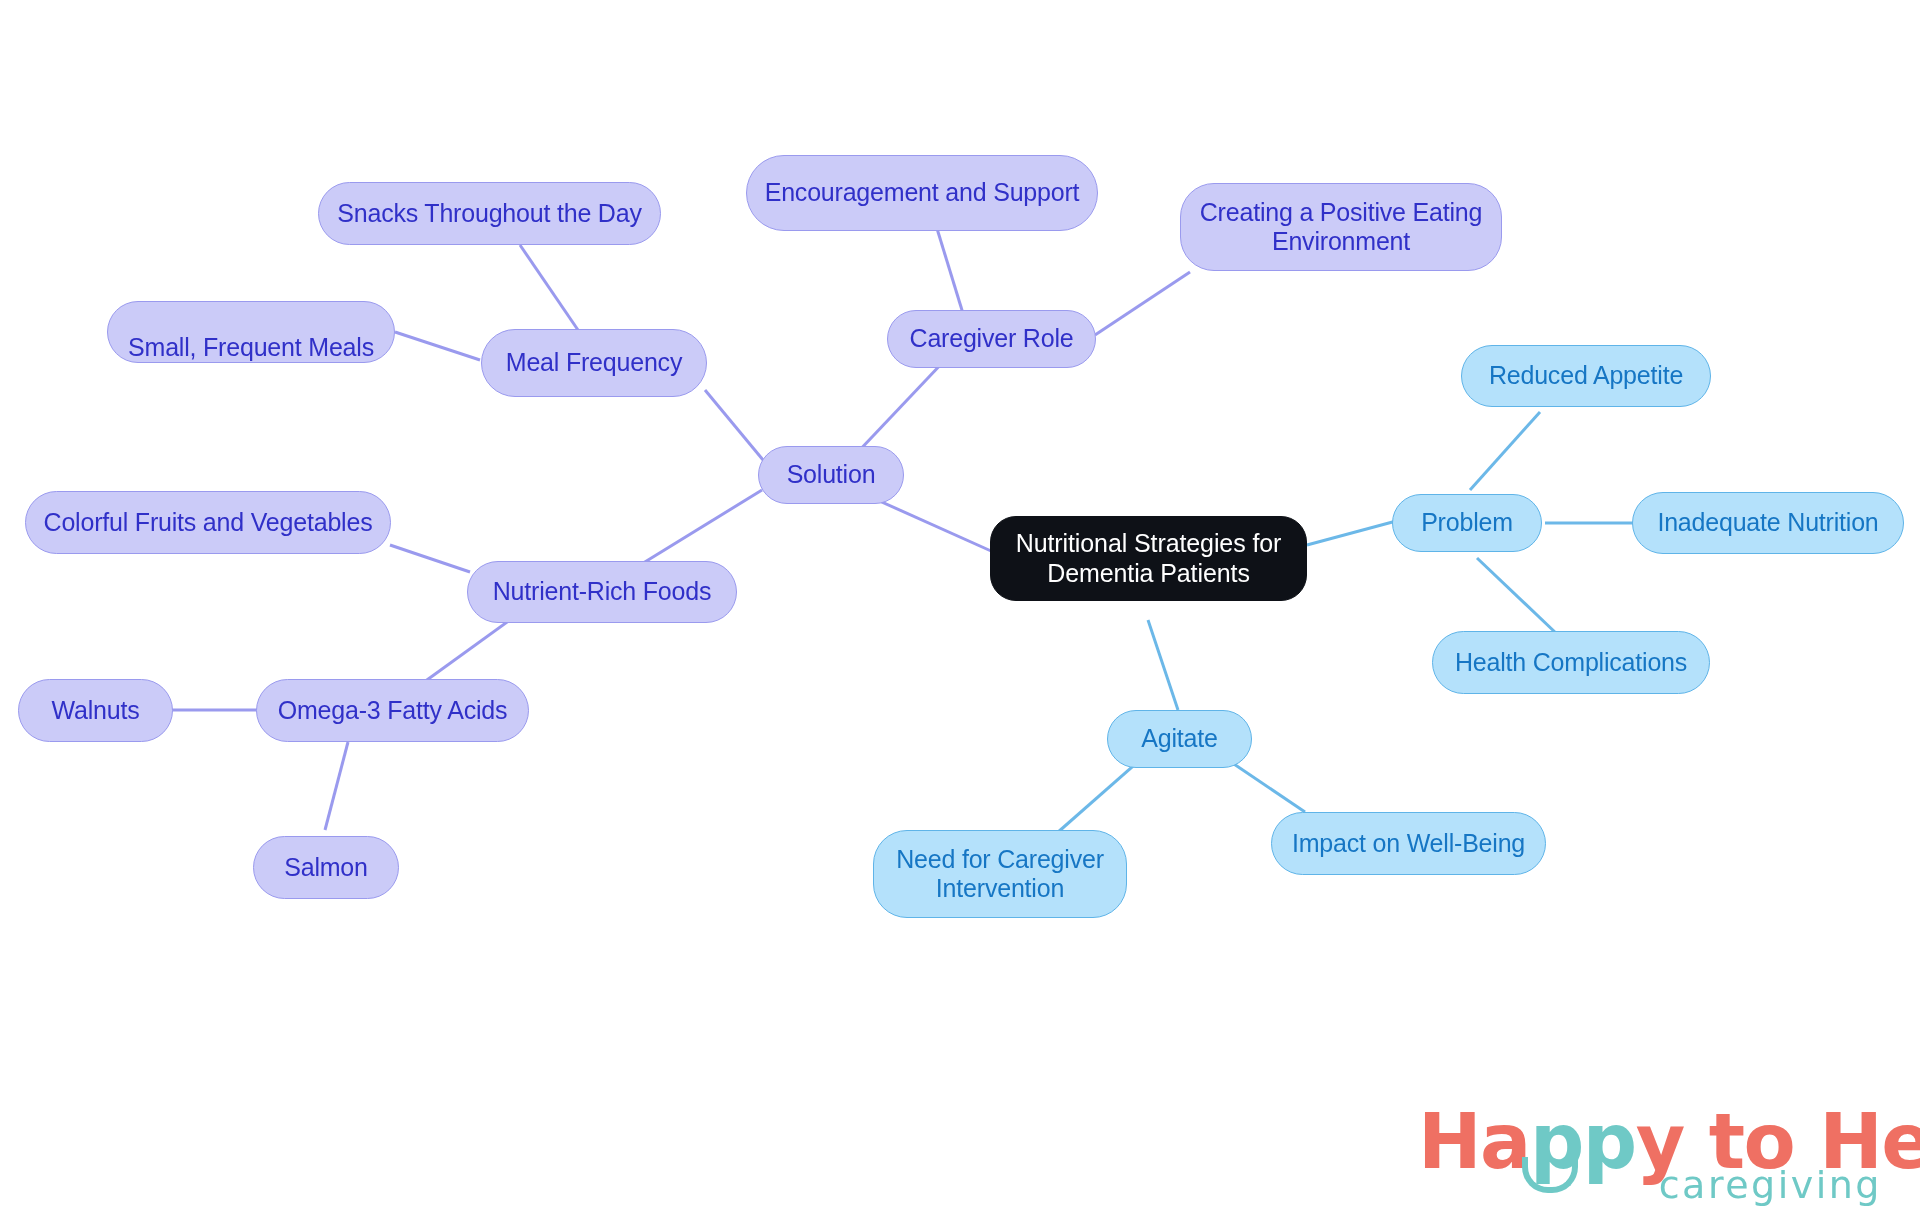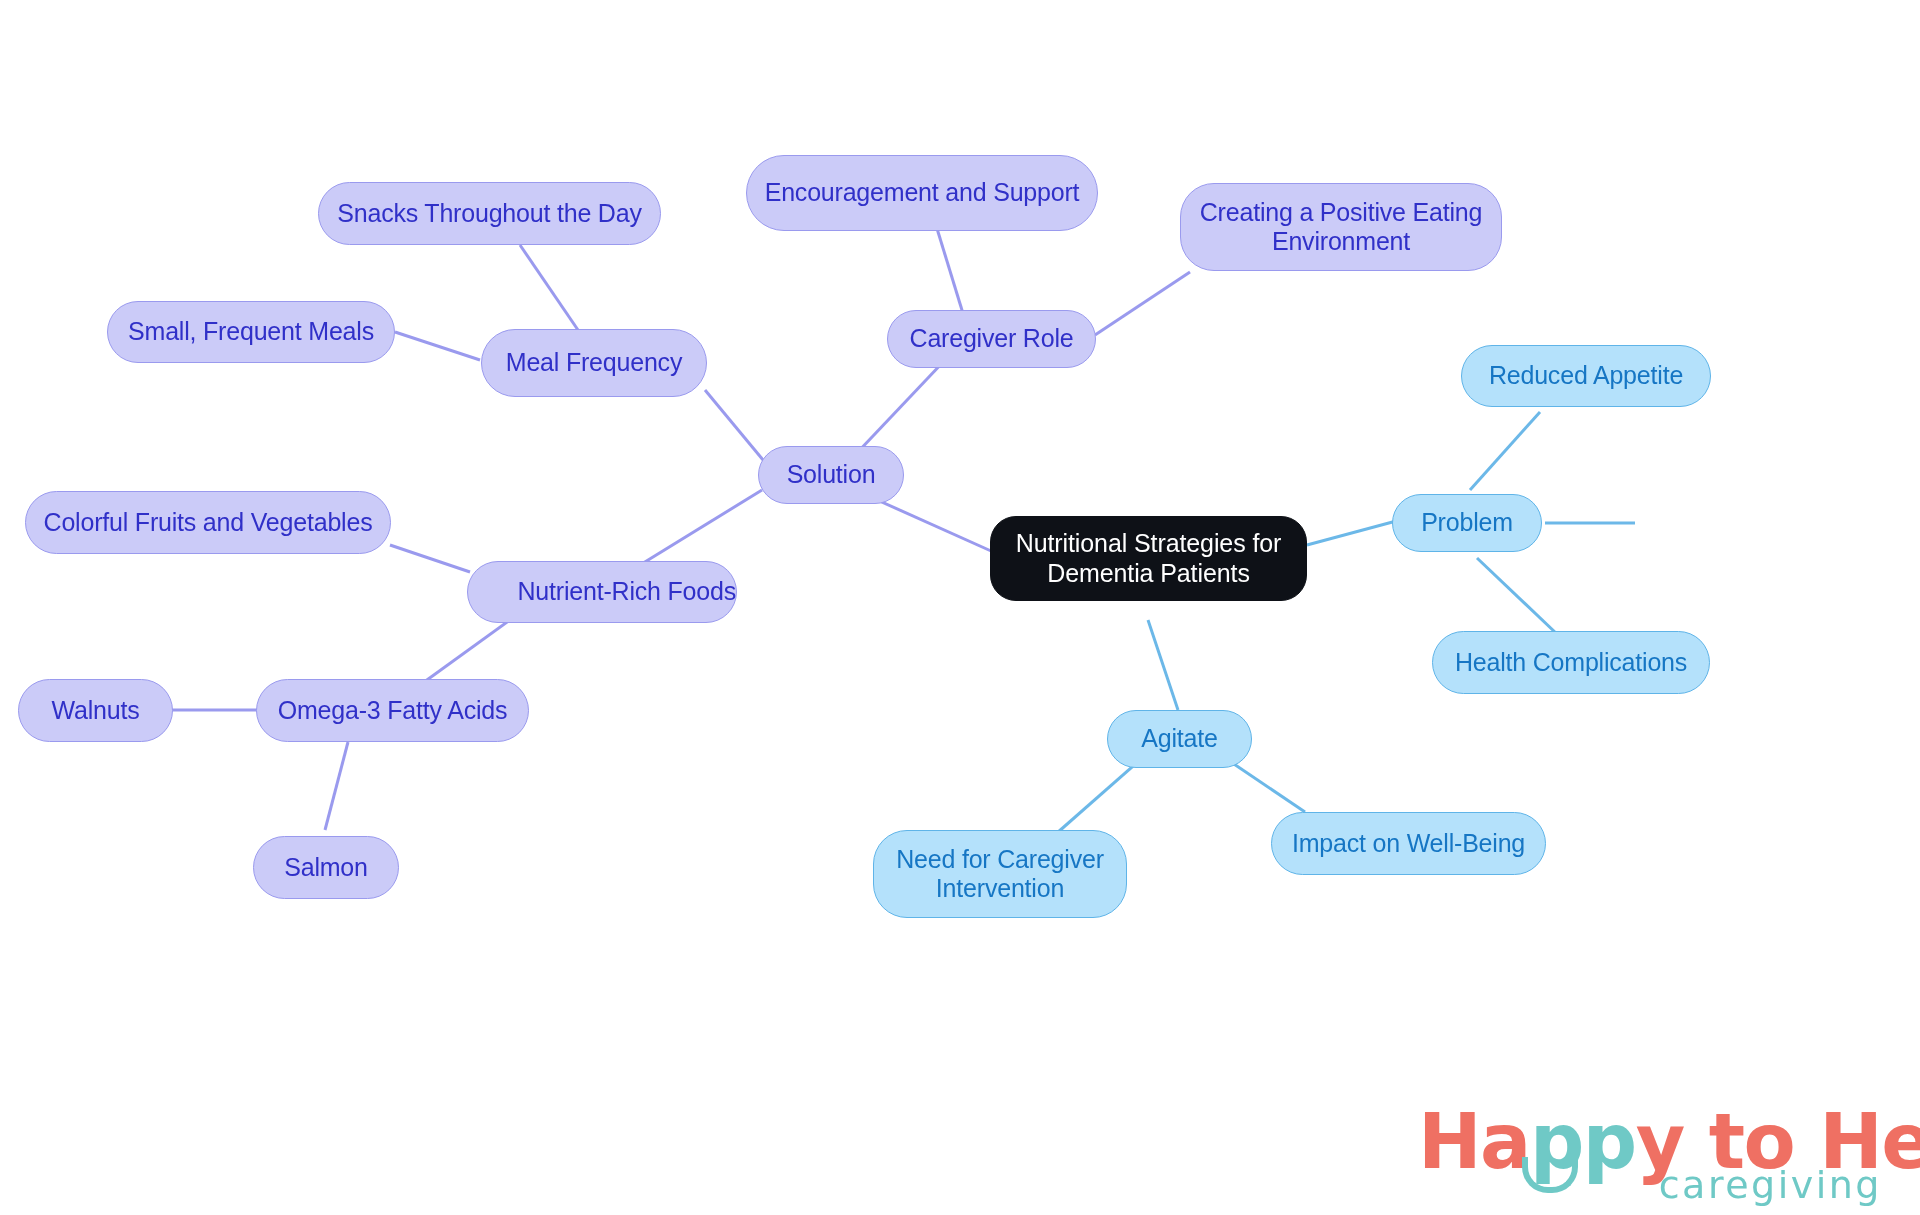--- a/index.html
+++ b/index.html
@@ -177,25 +177,25 @@
   </div>
 
   <div class="node purple" style="left:481px; top:329px; width:226px; height:68px;">
     <span>Meal Frequency</span>
   </div>
 
   <div class="node purple" style="left:318px; top:182px; width:343px; height:63px;">
     <span>Snacks Throughout the Day</span>
   </div>
 
-  <div class="node purple" style="left:107px; top:301px; width:288px; height:62px;">
+  <div class="node purple" style="left:107px; top:301px; width:288px; height:62px;align-items:flex-end;">
     <span>Small, Frequent Meals</span>
   </div>
 
-  <div class="node purple" style="left:467px; top:561px; width:270px; height:62px;justify-content:flex-end;">
+  <div class="node purple" style="left:467px; top:561px; width:270px; height:62px;">
     <span>Nutrient-Rich Foods</span>
   </div>
 
   <div class="node purple" style="left:25px; top:491px; width:366px; height:63px;">
     <span>Colorful Fruits and Vegetables</span>
   </div>
 
   <div class="node purple" style="left:256px; top:679px; width:273px; height:63px;">
     <span>Omega-3 Fatty Acids</span>
   </div>
@@ -209,20 +209,23 @@
   </div>
 
   <div class="node blue" style="left:1392px; top:494px; width:150px; height:58px;">
     <span>Problem</span>
   </div>
 
   <div class="node blue" style="left:1461px; top:345px; width:250px; height:62px;">
     <span>Reduced Appetite</span>
   </div>
 
+  <div class="node blue" style="left:1632px; top:492px; width:272px; height:62px;">
+    <span>Inadequate Nutrition</span>
+  </div>
 
   <div class="node blue" style="left:1432px; top:631px; width:278px; height:63px;">
     <span>Health Complications</span>
   </div>
 
   <div class="node blue" style="left:1107px; top:710px; width:145px; height:58px;">
     <span>Agitate</span>
   </div>
 
   <div class="node blue two-line" style="left:873px; top:830px; width:254px; height:88px;">

